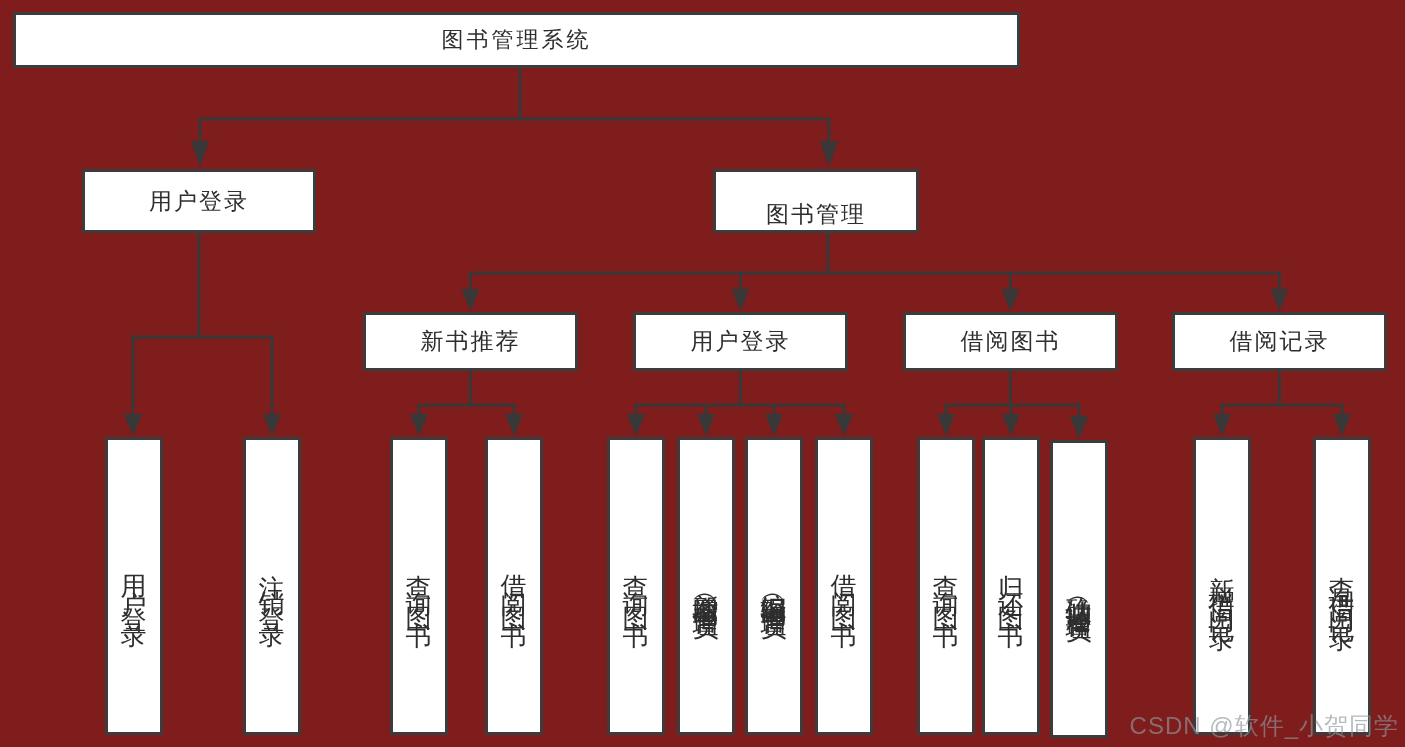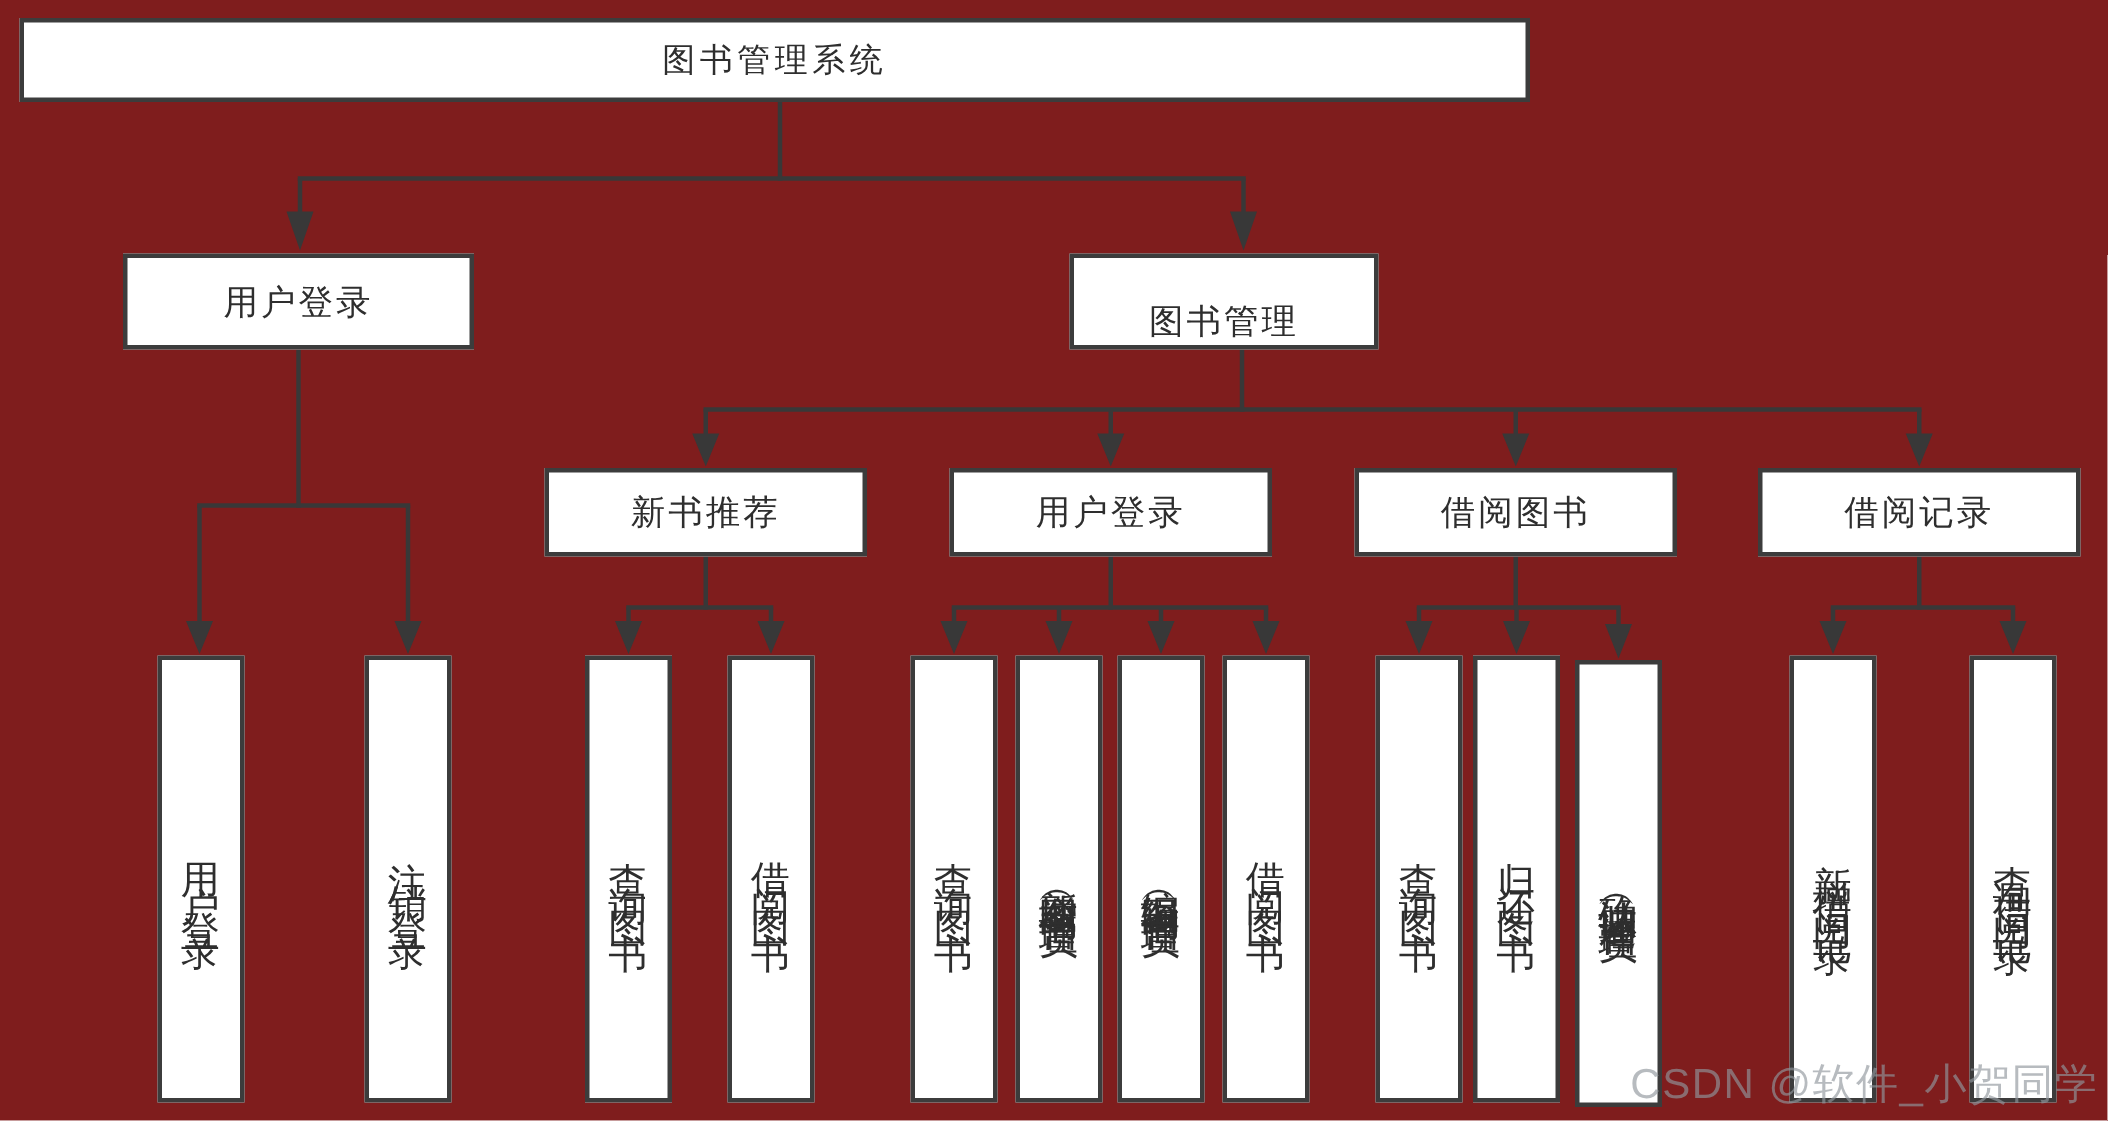--- a/index.html
+++ b/index.html
@@ -81,21 +81,21 @@
   .vb9  { left: 917px; }
   .vb10 { left: 982px; }
   .vb11 { left: 1050px; top: 440px; }
   .vb12 { left: 1193px; }
   .vb13 { left: 1313px; }
   .watermark {
     position: absolute;
     right: 6px;
     bottom: 5px;
     z-index: 3;
-    font-size: 28px;
+    font-size: 24px;
     letter-spacing: 1px;
     color: rgba(145, 150, 156, 0.65);
     white-space: nowrap;
   }
 </style>
 </head>
 <body>
 
 <div class="canvas">
 

